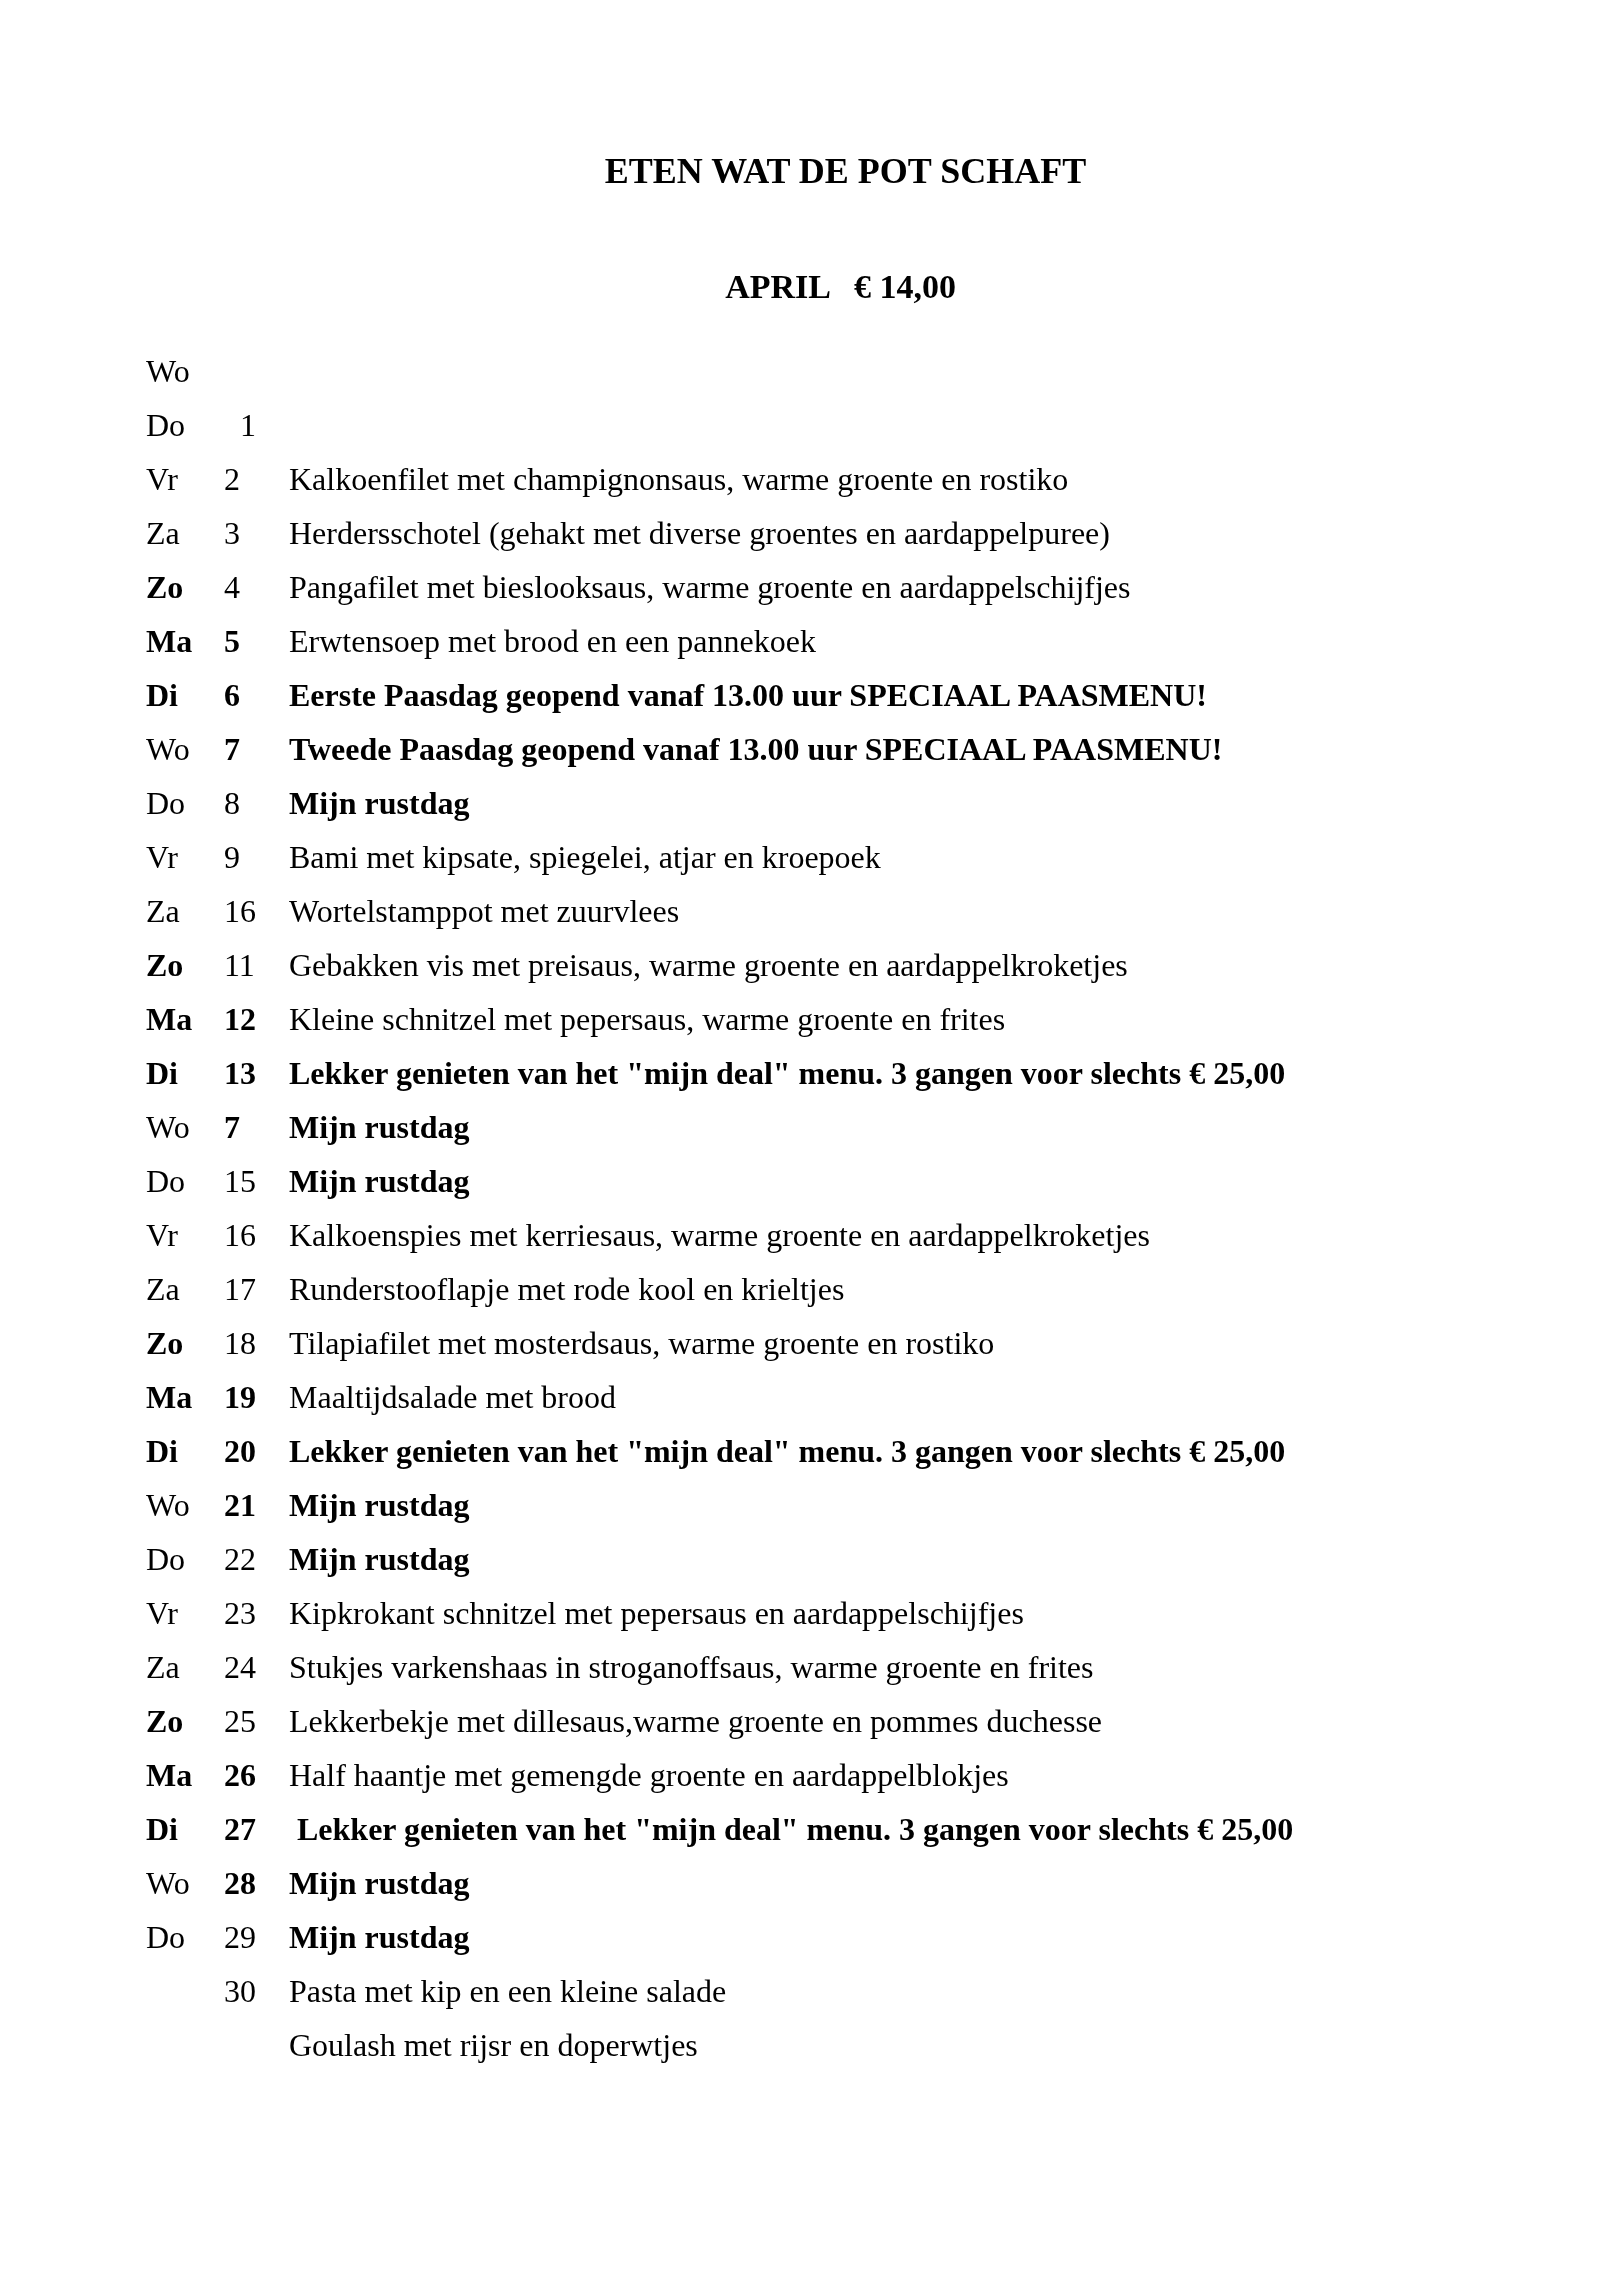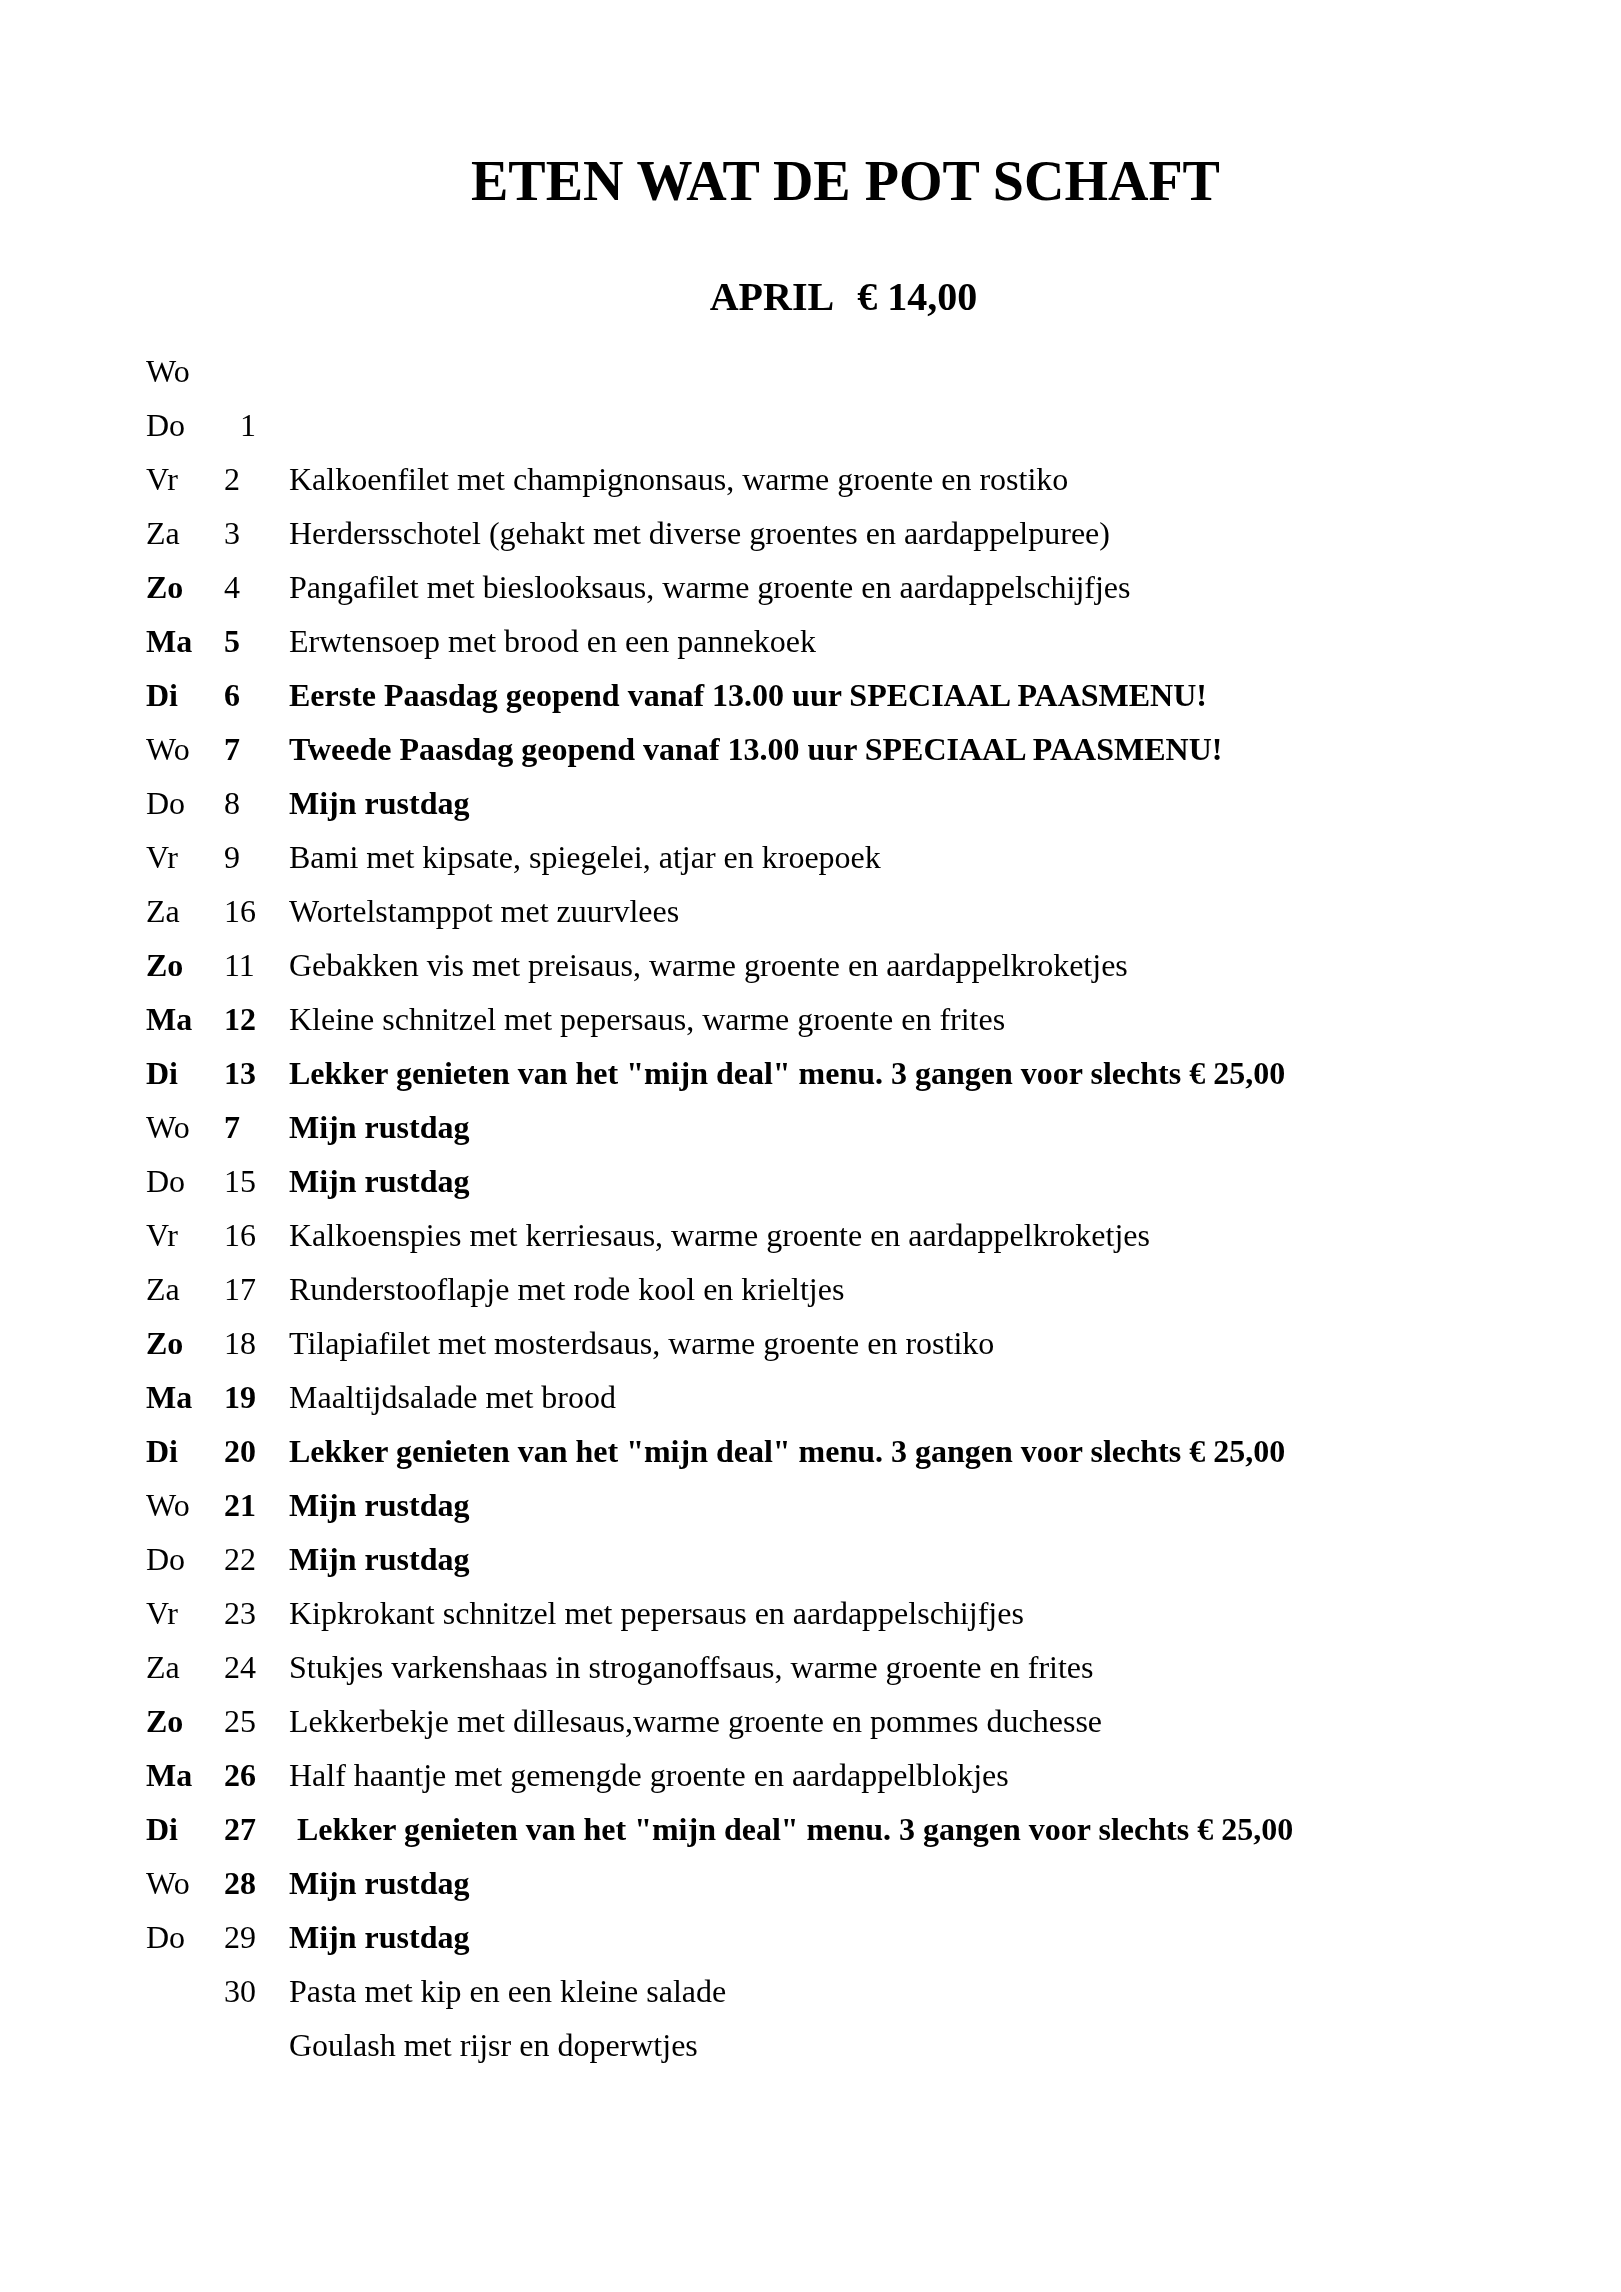--- a/index.html
+++ b/index.html
@@ -17,33 +17,33 @@
     overflow: hidden;
   }
   .title {
     position: absolute;
     top: 152px;
     left: 0;
     right: 0;
     padding-left: 69px;
     text-align: center;
     font-weight: 700;
-    font-size: 56px;
+    font-size: 36px;
     line-height: 1.07;
     white-space: pre;
   }
   .subtitle {
     position: absolute;
     top: 231px;
     left: 0;
     right: 0;
     padding-left: 27px;
     text-align: center;
     font-weight: 700;
-    font-size: 40px;
+    font-size: 34px;
     line-height: 1.1;
     white-space: pre;
   }
   .subtitle .price {
     margin-left: 23px;
   }
   .menu {
     position: absolute;
     top: 290px;
     left: 0;

